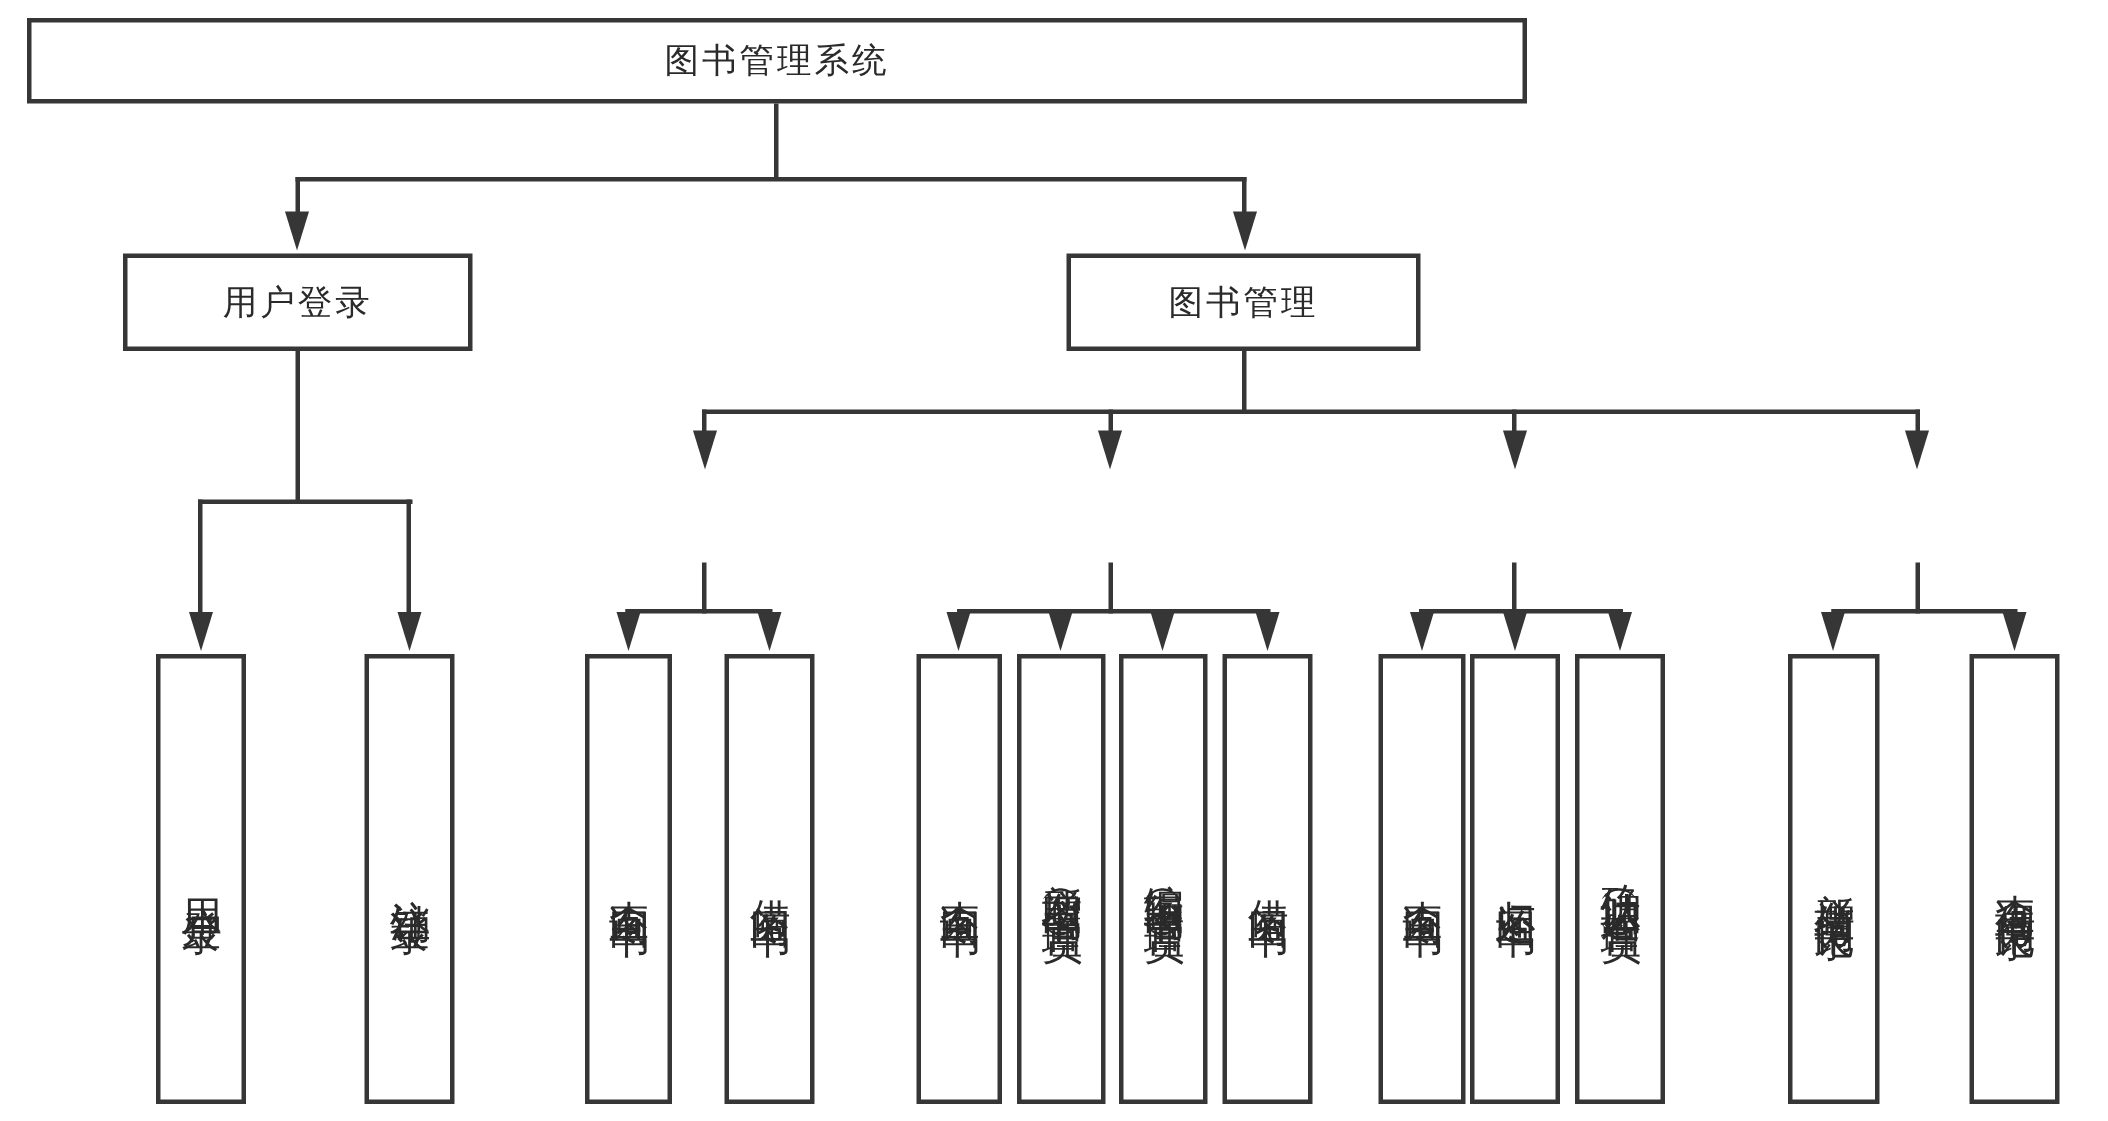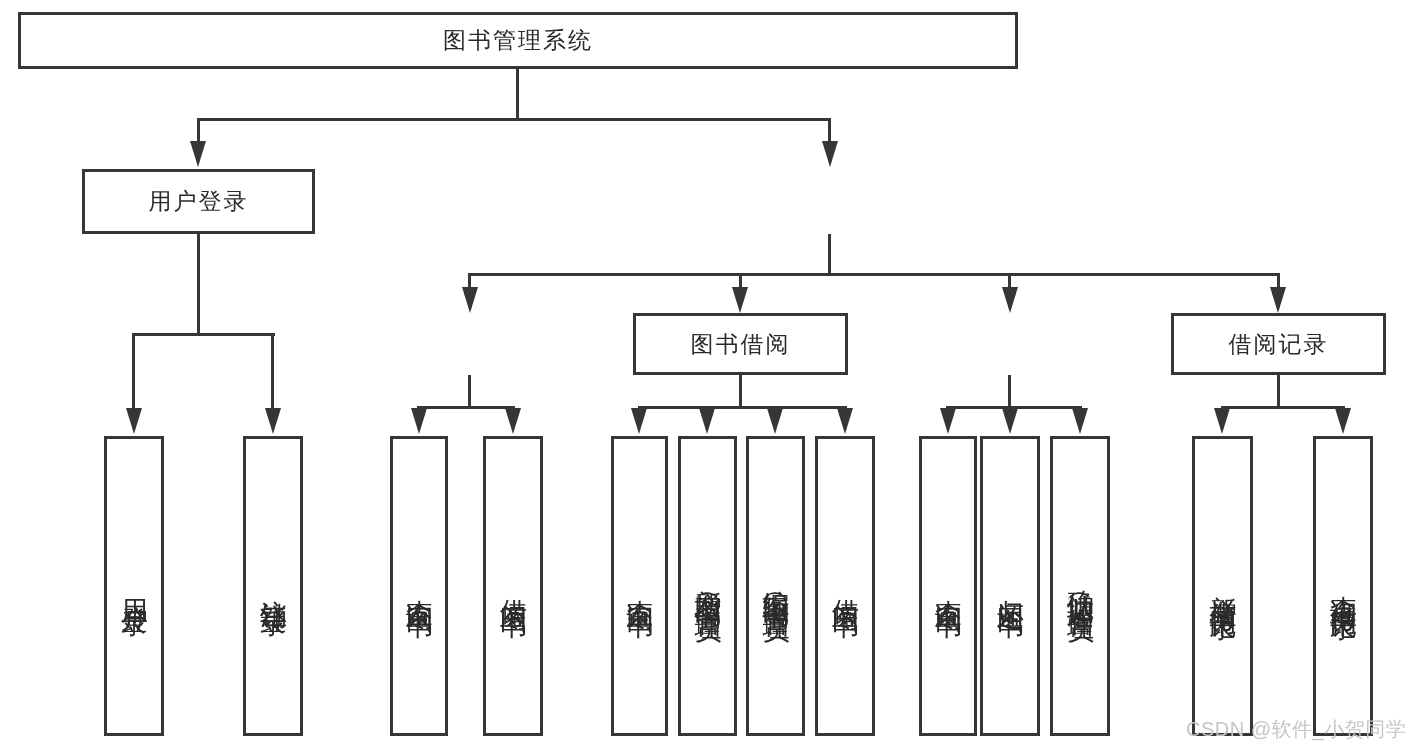--- a/index.html
+++ b/index.html
@@ -75,41 +75,40 @@
   <div class="box" style="left:18px; top:12px; width:1000px; height:57px;">图书管理系统</div>
 
   <div class="v" style="left:516px; top:69px; height:50px;"></div>
   <div class="h" style="left:197px; top:118px; width:634px;"></div>
   <div class="v" style="left:197px; top:118px; height:28px;"></div>
   <div class="a" style="left:190px; top:141px;"></div>
   <div class="v" style="left:828px; top:118px; height:28px;"></div>
   <div class="a" style="left:822px; top:141px;"></div>
 
   <div class="box" style="left:82px; top:169px; width:233px; height:65px;">用户登录</div>
+  <div class="box" style="left:711px; top:169px; width:236px; height:65px;">图书管理</div>
 
   <div class="v" style="left:197px; top:234px; height:101px;"></div>
   <div class="h" style="left:132px; top:333px; width:143px;"></div>
   <div class="v" style="left:132px; top:333px; height:76px;"></div>
   <div class="a" style="left:126px; top:408px;"></div>
   <div class="v" style="left:271px; top:333px; height:76px;"></div>
   <div class="a" style="left:265px; top:408px;"></div>
 
   <div class="v" style="left:828px; top:234px; height:42px;"></div>
   <div class="h" style="left:468px; top:273px; width:812px;"></div>
   <div class="v" style="left:468px; top:273px; height:16px;"></div>
   <div class="a" style="left:462px; top:287px;"></div>
   <div class="v" style="left:739px; top:273px; height:16px;"></div>
   <div class="a" style="left:732px; top:287px;"></div>
   <div class="v" style="left:1008px; top:273px; height:16px;"></div>
   <div class="a" style="left:1002px; top:287px;"></div>
   <div class="v" style="left:1277px; top:273px; height:16px;"></div>
   <div class="a" style="left:1270px; top:287px;"></div>
 
-  <div class="box" style="left:633px; top:313px; width:215px; height:62px;">图书借阅</div>
-  <div class="box" style="left:1171px; top:313px; width:215px; height:62px;">借阅记录</div>
 
   <div class="v" style="left:468px; top:375px; height:34px;"></div>
   <div class="h" style="left:417px; top:406px; width:98px;"></div>
   <div class="v" style="left:417px; top:406px; height:6px;"></div>
   <div class="a" style="left:411px; top:408px;"></div>
   <div class="v" style="left:511px; top:406px; height:6px;"></div>
   <div class="a" style="left:505px; top:408px;"></div>
 
   <div class="v" style="left:739px; top:375px; height:34px;"></div>
   <div class="h" style="left:638px; top:406px; width:209px;"></div>
@@ -171,15 +170,14 @@
   <div class="box leaf" style="left:1050px; top:436px; width:60px; height:300px;">
     <span class="vtext">确认归还（管理员）</span>
   </div>
   <div class="box leaf" style="left:1192px; top:436px; width:61px; height:300px;">
     <span class="vtext">新增借阅记录</span>
   </div>
   <div class="box leaf" style="left:1313px; top:436px; width:60px; height:300px;">
     <span class="vtext">查询借阅记录</span>
   </div>
 
-  <div class="watermark">CSDN @软件_小贺同学</div>
 
 </div>
 
 </body></html>

